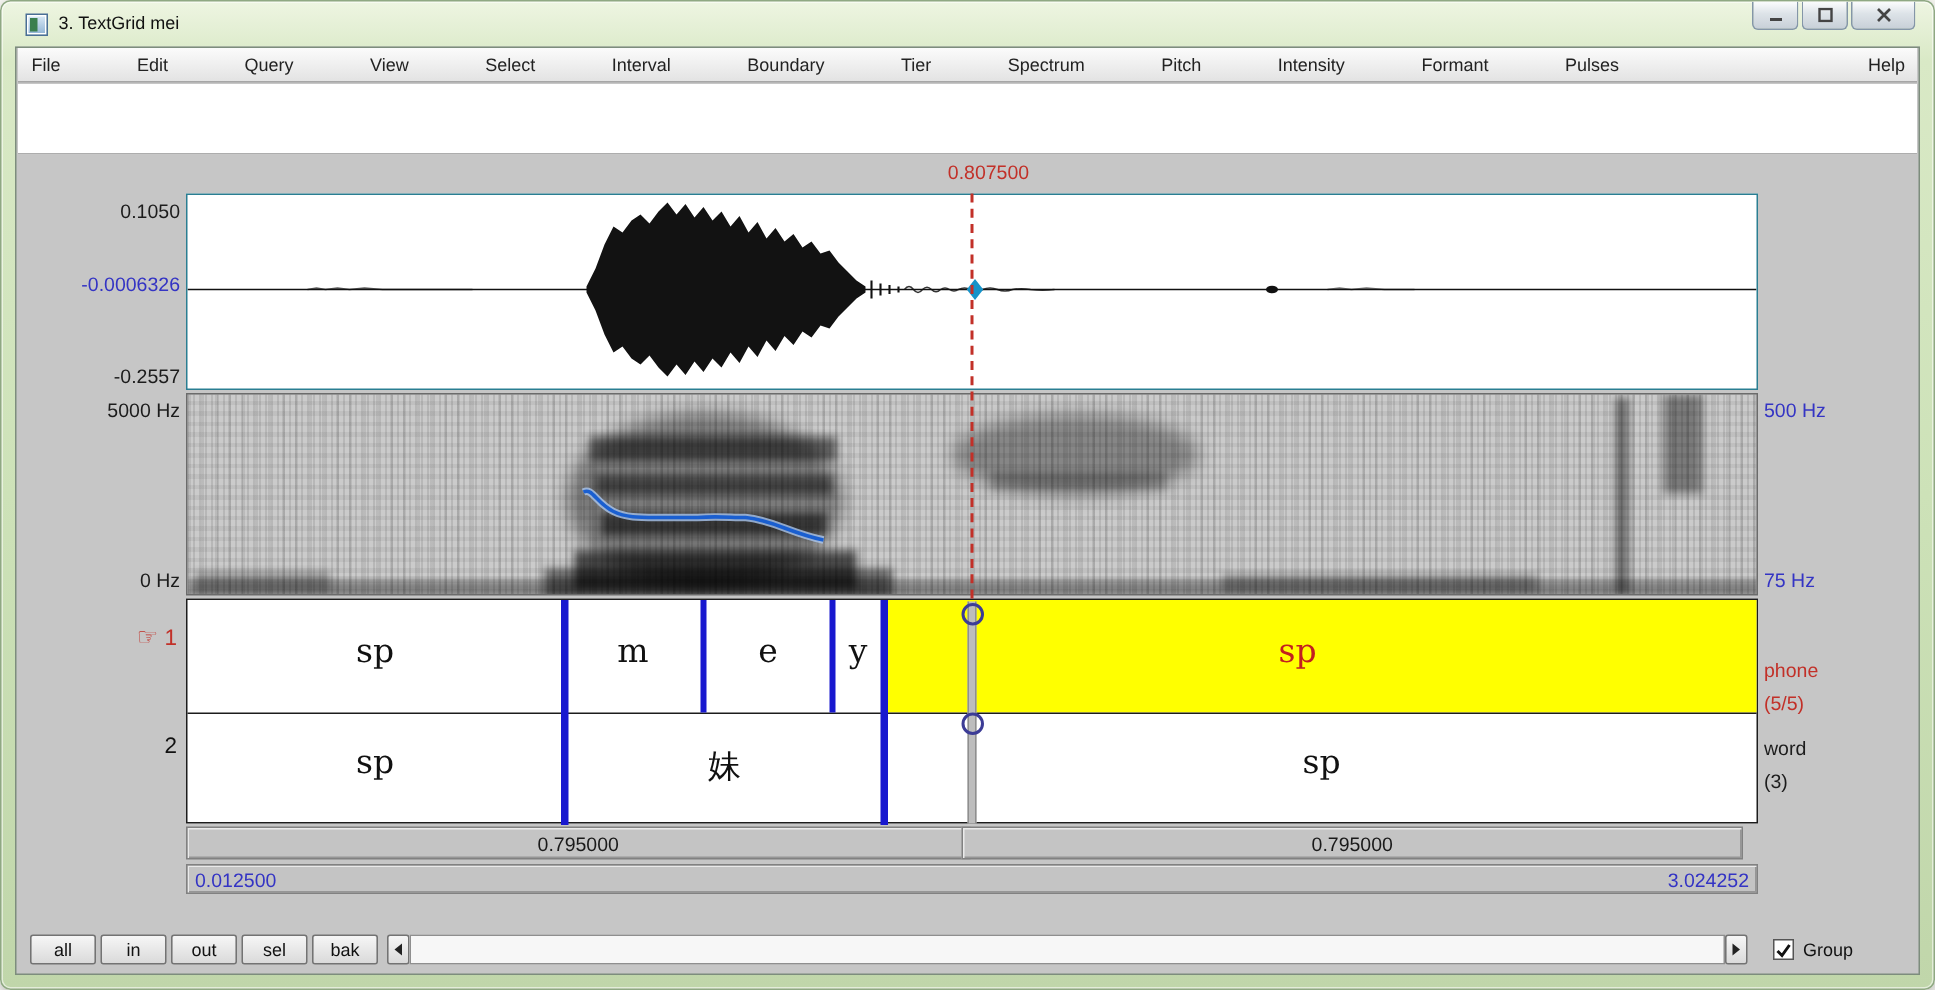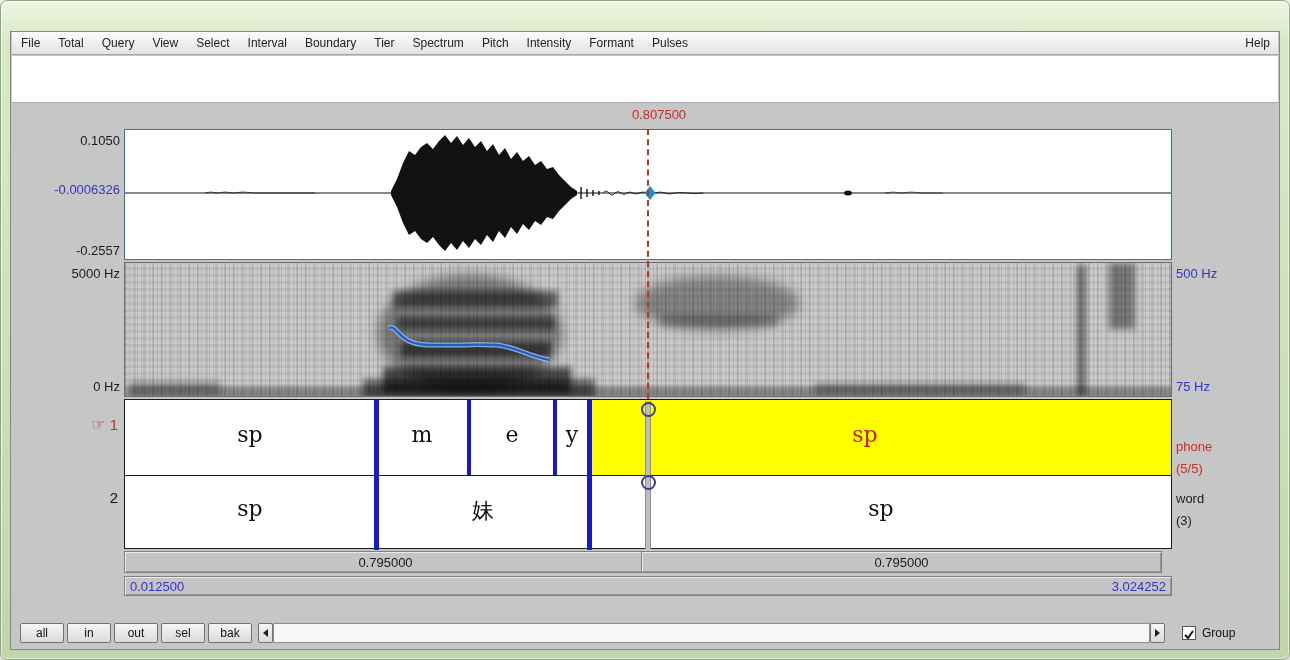--- a/index.html
+++ b/index.html
@@ -21,21 +21,21 @@
             border-radius:0 0 4px 4px; background:linear-gradient(180deg,#fcfdfe,#dde3e8 45%,#c8d0d8);
             display:flex; align-items:center; justify-content:center; cursor:default; }
   .winbtn.close { width:43px; }
   .winbtn svg { display:block; }
 
   .client { position:absolute; left:9px; top:30px; right:9px; bottom:9px;
             background:#c6c6c6; border:1px solid #7d8d7d; }
 
   .menubar { position:absolute; left:1px; right:1px; top:0; height:23px; display:flex; align-items:center;
              background:linear-gradient(180deg,#fbfbfb,#e3e3e3); border-bottom:1px solid #a6a6a6;
-             font-size:12px; color:#222; }
+             font-size:12px; color:#222;gap:33px; }
   .menu-item { padding:0 9px; line-height:22px; }
   .menu-help { margin-left:auto; padding:0 8px; }
 
   .whitestrip { position:absolute; left:1px; right:1px; top:24px; height:47px;
                 background:#fff; border-bottom:1px solid #adadad; }
 
   .main { position:absolute; left:1px; right:1px; top:71px; height:520px; background:#c6c6c6;
           border-bottom:1px solid #6e6e6e; }
 
   
@@ -105,26 +105,47 @@
             background:#f7f7f7; border:1px solid #8f8f8f; }
   .checkbox { position:absolute; left:1170px; top:8px; width:14px; height:14px; background:#fff;
               border:1px solid #555; }
   .group-label { position:absolute; left:1190px; top:8px; font-size:12px; color:#111; }
 </style>
 </head>
 <body>
 
 <div class="frame">
 
+  <div class="titlebar">
+    <div class="app-icon"></div>
+    <span class="title-text">3. TextGrid mei</span>
+    <div class="winbtns">
+      <div class="winbtn">
+        <svg width="10" height="10">
+            <rect x="1" y="7" width="8" height="2" fill="#444"></rect>
+          </svg>
+      </div>
+      <div class="winbtn">
+        <svg width="10" height="10">
+            <rect x="1" y="1" width="8" height="8" fill="none" stroke="#444" stroke-width="1.6"></rect>
+          </svg>
+      </div>
+      <div class="winbtn close">
+        <svg width="10" height="10">
+            <path d="M1,1 L9,9 M9,1 L1,9" stroke="#444" stroke-width="1.8"></path>
+          </svg>
+      </div>
+    </div>
+  </div>
 
   <div class="client">
 
     <div class="menubar">
       <span class="menu-item">File</span>
-      <span class="menu-item">Total</span>
+      <span class="menu-item">Edit</span>
       <span class="menu-item">Query</span>
       <span class="menu-item">View</span>
       <span class="menu-item">Select</span>
       <span class="menu-item">Interval</span>
       <span class="menu-item">Boundary</span>
       <span class="menu-item">Tier</span>
       <span class="menu-item">Spectrum</span>
       <span class="menu-item">Pitch</span>
       <span class="menu-item">Intensity</span>
       <span class="menu-item">Formant</span>

